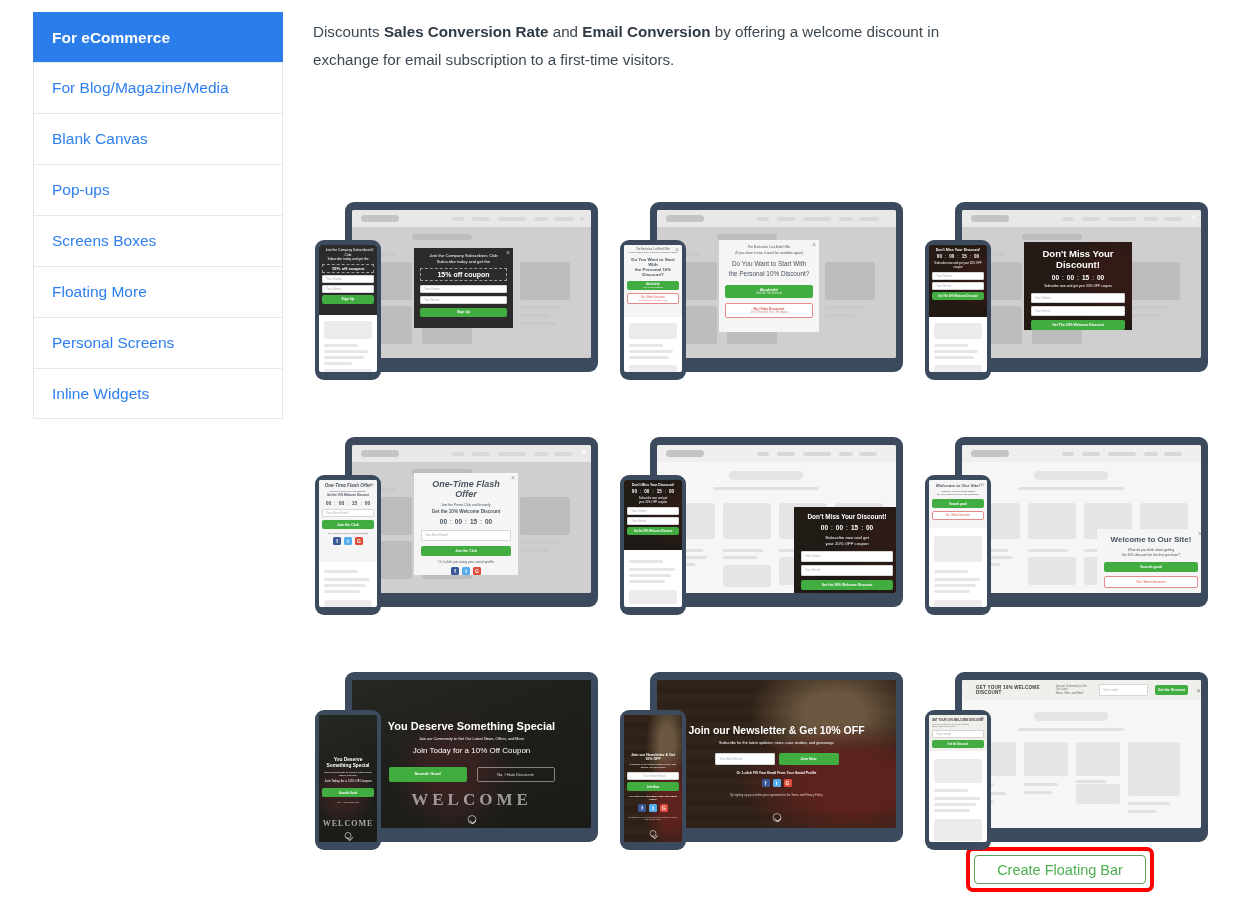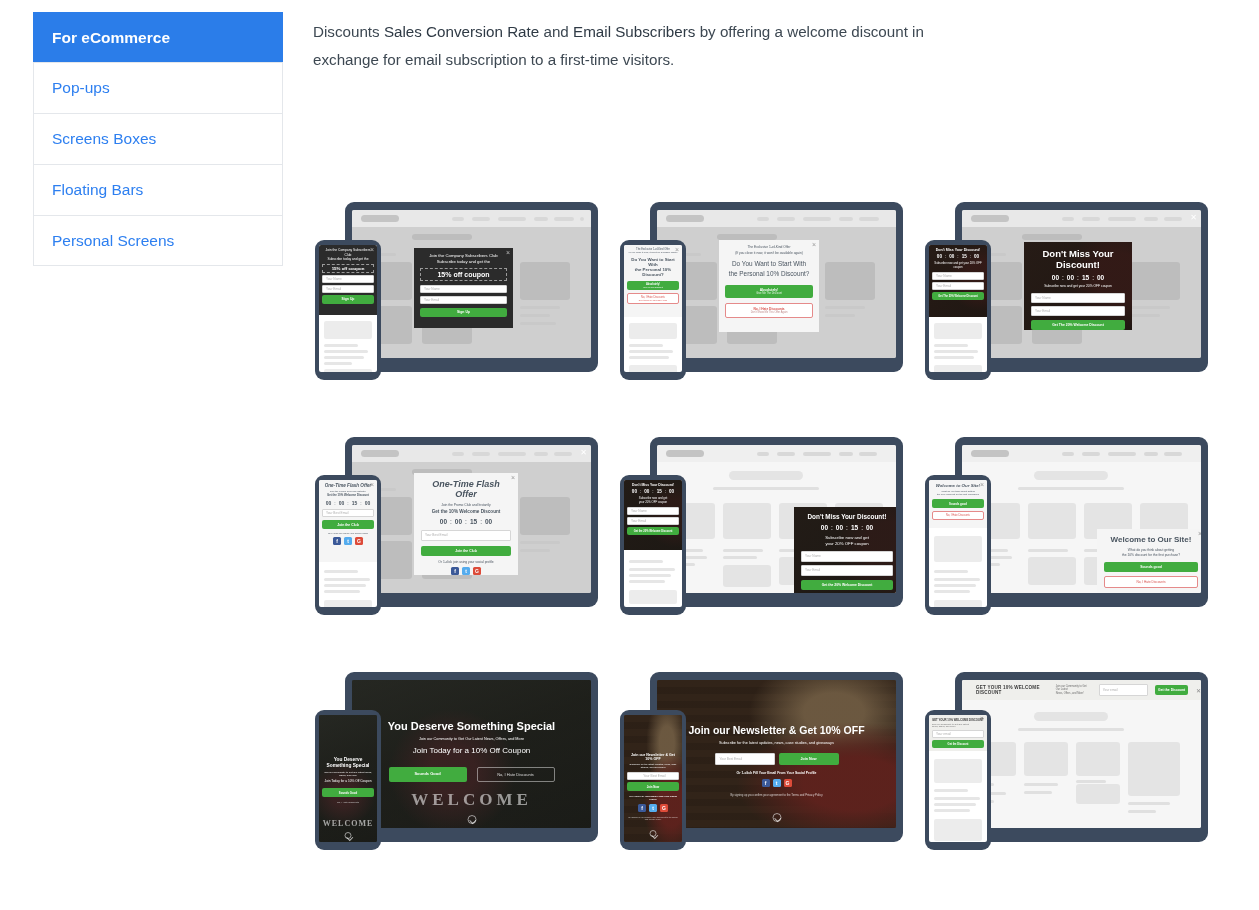--- a/index.html
+++ b/index.html
@@ -40,21 +40,21 @@
   
   .main { position: absolute; left: 313px; top: 0; width: 930px; }
   .page-title {
     font-size: 25px; color: #3d4852; font-weight: normal;
     margin: 72px 0 0 0; letter-spacing: .2px;
   }
   .page-desc {
     margin: 18px 0 0 0; font-size: 15.2px; color: #3d4852; line-height: 28px;
     max-width: 640px;
   }
-  .page-desc b { font-weight: normal; color:#2f3a45; }
+  .page-desc b { font-weight: bold; color:#2f3a45; }
 
   
   .grid {
     position: absolute; left: 313px; top: 196px;
     width: 930px;
   }
   .grid-row { display: flex; }
   .grid-cell {
     width: 305px; height: 235px;
     position: relative;
@@ -179,35 +179,44 @@
 </head>
 <body>
 
 <div class="page">
 
   <nav class="sidebar">
     <div class="side-item active">
       <span>For eCommerce</span>
     </div>
     <div class="side-item">
+      <span>For Blog/Magazine/Media</span>
+    </div>
+    <div class="side-item">
+      <span>Blank Canvas</span>
+    </div>
+    <div class="side-item">
       <span>Pop-ups</span>
     </div>
     <div class="side-item">
       <span>Screens Boxes</span>
     </div>
     <div class="side-item">
-      <span>Floating Bars</span>
+      <span>Floating More</span>
     </div>
     <div class="side-item">
       <span>Personal Screens</span>
     </div>
+    <div class="side-item">
+      <span>Inline Widgets</span>
+    </div>
   </nav>
 
   <div class="main">
-    <p class="page-desc"><span>Discounts </span><b>Sales Conversion Rate</b><span> and </span><b>Email Subscribers</b><span> by offering a welcome discount in exchange for email subscription to a first-time visitors.</span></p>
+    <p class="page-desc"><span>Discounts </span><b>Sales Conversion Rate</b><span> and </span><b>Email Conversion</b><span> by offering a welcome discount in exchange for email subscription to a first-time visitors.</span></p>
   </div>
 
   <div class="grid">
 
     <div class="grid-row">
 
       <div class="grid-cell">
         <div class="mock">
           <div class="laptop">
             <div class="laptop-screen">
@@ -754,14 +763,18 @@
               <div class="sk-pline" style="left:5px;top:88px;width:42px"></div>
               <div class="sk-pline" style="left:5px;top:94px;width:36px"></div>
               <div class="sk-pblock" style="left:5px;top:104px;width:48px;height:22px"></div>
             </div>
           </div>
         </div>
       </div>
     </div>
   </div>
 
+  <div class="cta-wrap">
+    <div class="cta-highlight"></div>
+    <div class="cta-btn">Create Floating Bar</div>
+  </div>
 
 </div>
 
 </body></html>

